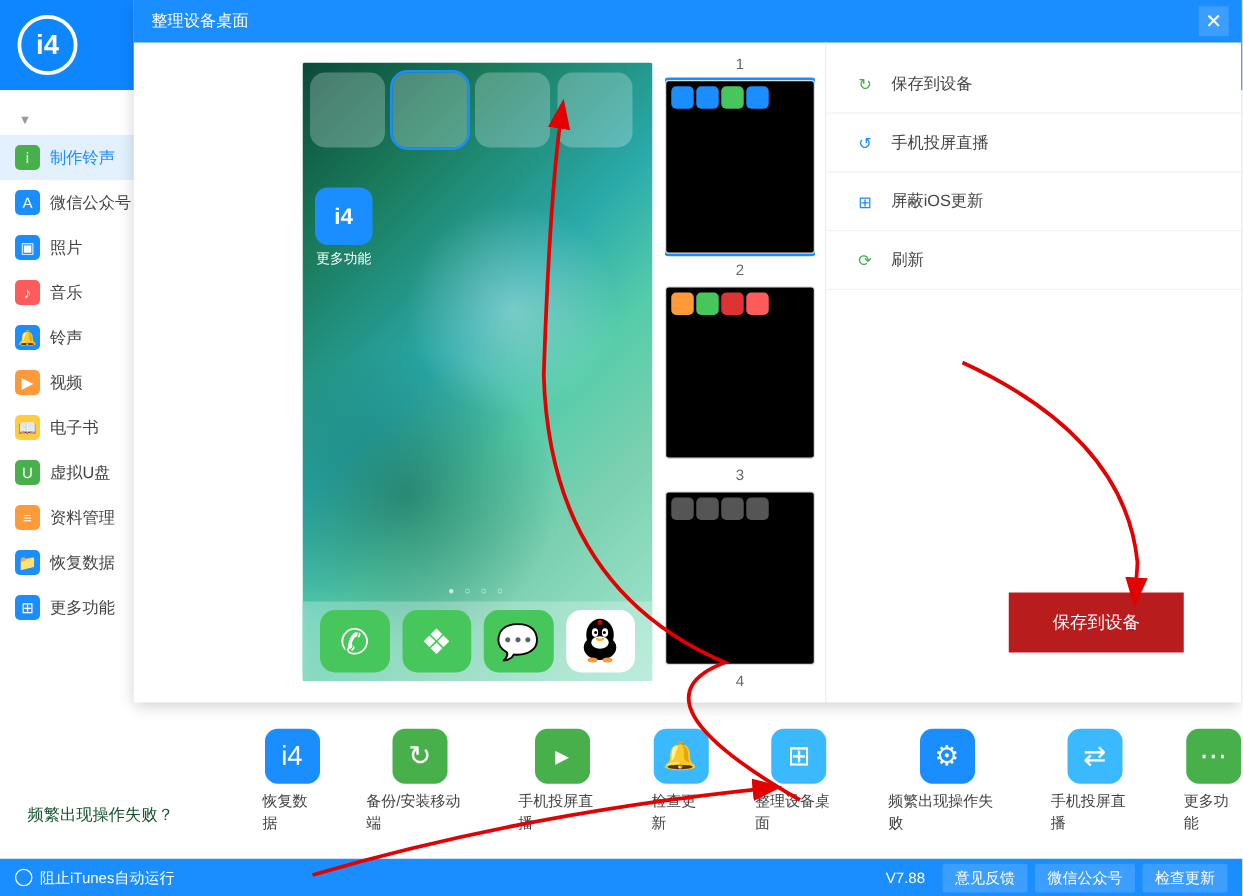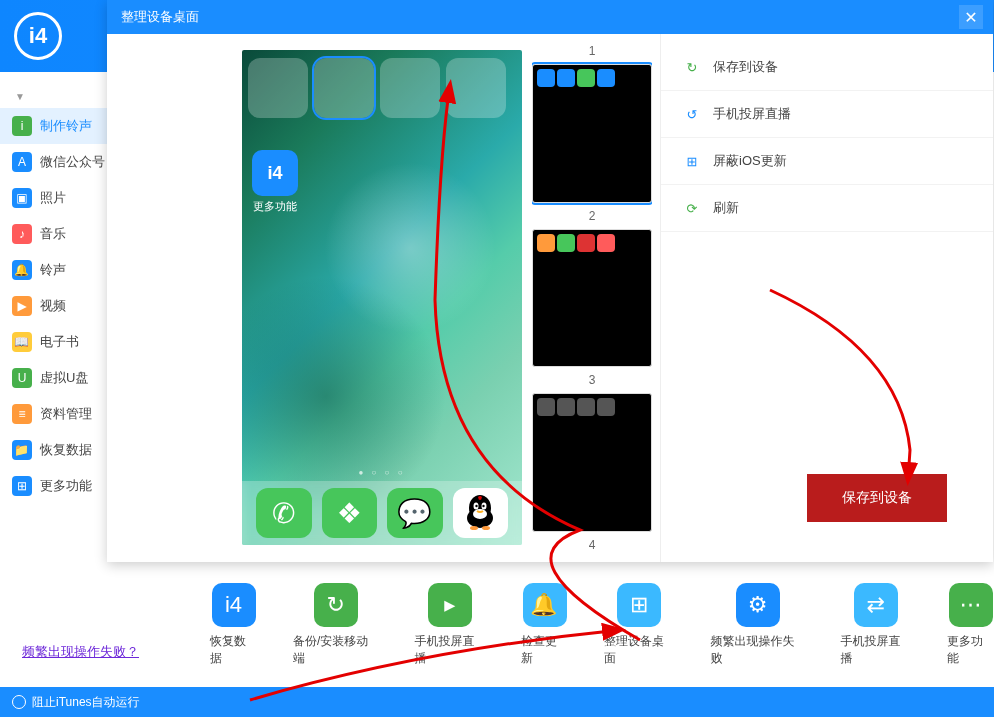--- a/index.html
+++ b/index.html
@@ -8,21 +8,21 @@
 
 .header { height: 72px; background: linear-gradient(to right, #0e86ff, #1a8dff); display: flex; align-items: center; padding-left: 14px; }
 .logo-circle { width: 48px; height: 48px; border: 3px solid #fff; border-radius: 50%; display: flex; align-items: center; justify-content: center; color: #fff; font-weight: bold; font-size: 22px; }
 
 
 .sidebar { position: absolute; left: 0; top: 85px; width: 110px; background: #fff; }
 .side-item { display: flex; align-items: center; padding: 8px 12px; font-size: 13px; color: #444; cursor: pointer; white-space: nowrap; }
 .side-item.active { background: #e3f1ff; color: #1a8dff; }
 .side-ico { width: 20px; height: 20px; margin-right: 8px; border-radius: 4px; display: flex; align-items: center; justify-content: center; font-size: 12px; color: #fff; flex-shrink: 0; }
 .side-chevron { margin: 6px 0 6px 15px; color: #999; font-size: 10px; }
-.faq-link { position: absolute; left: 22px; bottom: 56px; color: #6d28d9; font-size: 13px; text-decoration: underline; cursor: pointer; margin-top: 43px; }
+.faq-link { position: absolute; left: 22px; bottom: 56px; color: #14532d; font-size: 13px; cursor: pointer; margin-top: 43px; }
 
 
 .modal { position: absolute; left: 107px; top: 0; width: 886px; height: 562px; background: #fff; box-shadow: 0 3px 12px rgba(0,0,0,.2); z-index: 10; }
 .modal-head { height: 34px; background: #1a8dff; color: #fff; display: flex; align-items: center; padding: 0 10px 0 14px; font-size: 13px; }
 .modal-close { margin-left: auto; width: 24px; height: 24px; display: flex; align-items: center; justify-content: center; cursor: pointer; color: #fff; font-size: 16px; background: rgba(255,255,255,.15); }
 .modal-body { display: flex; height: calc(100% - 34px); }
 
 
 .preview-wrap { flex: 0 0 280px; margin: 16px 0 16px 135px; height: 495px; position: relative; border-radius: 2px; overflow: hidden; }
 .wallpaper { position: absolute; inset: 0; background: linear-gradient(135deg, #0a4a3a 0%, #1a7a5a 20%, #2aaaAA 45%, #55ccaa 60%, #7ad0b0 75%, #a5e8d0 100%); }
@@ -267,13 +267,19 @@
     </div>
     <div class="tool">
       <div class="tool-ico" style="background:#47b04b">⋯</div>
       <span>更多功能</span>
     </div>
   </div>
 
 <div class="footer">
   <div class="foot-circle"></div>
   <span>阻止iTunes自动运行</span>
+  <div class="foot-right">
+    <span class="version">V7.88</span>
+    <span class="foot-btn">意见反馈</span>
+    <span class="foot-btn">微信公众号</span>
+    <span class="foot-btn">检查更新</span>
+  </div>
 </div>
 
 </body></html>

